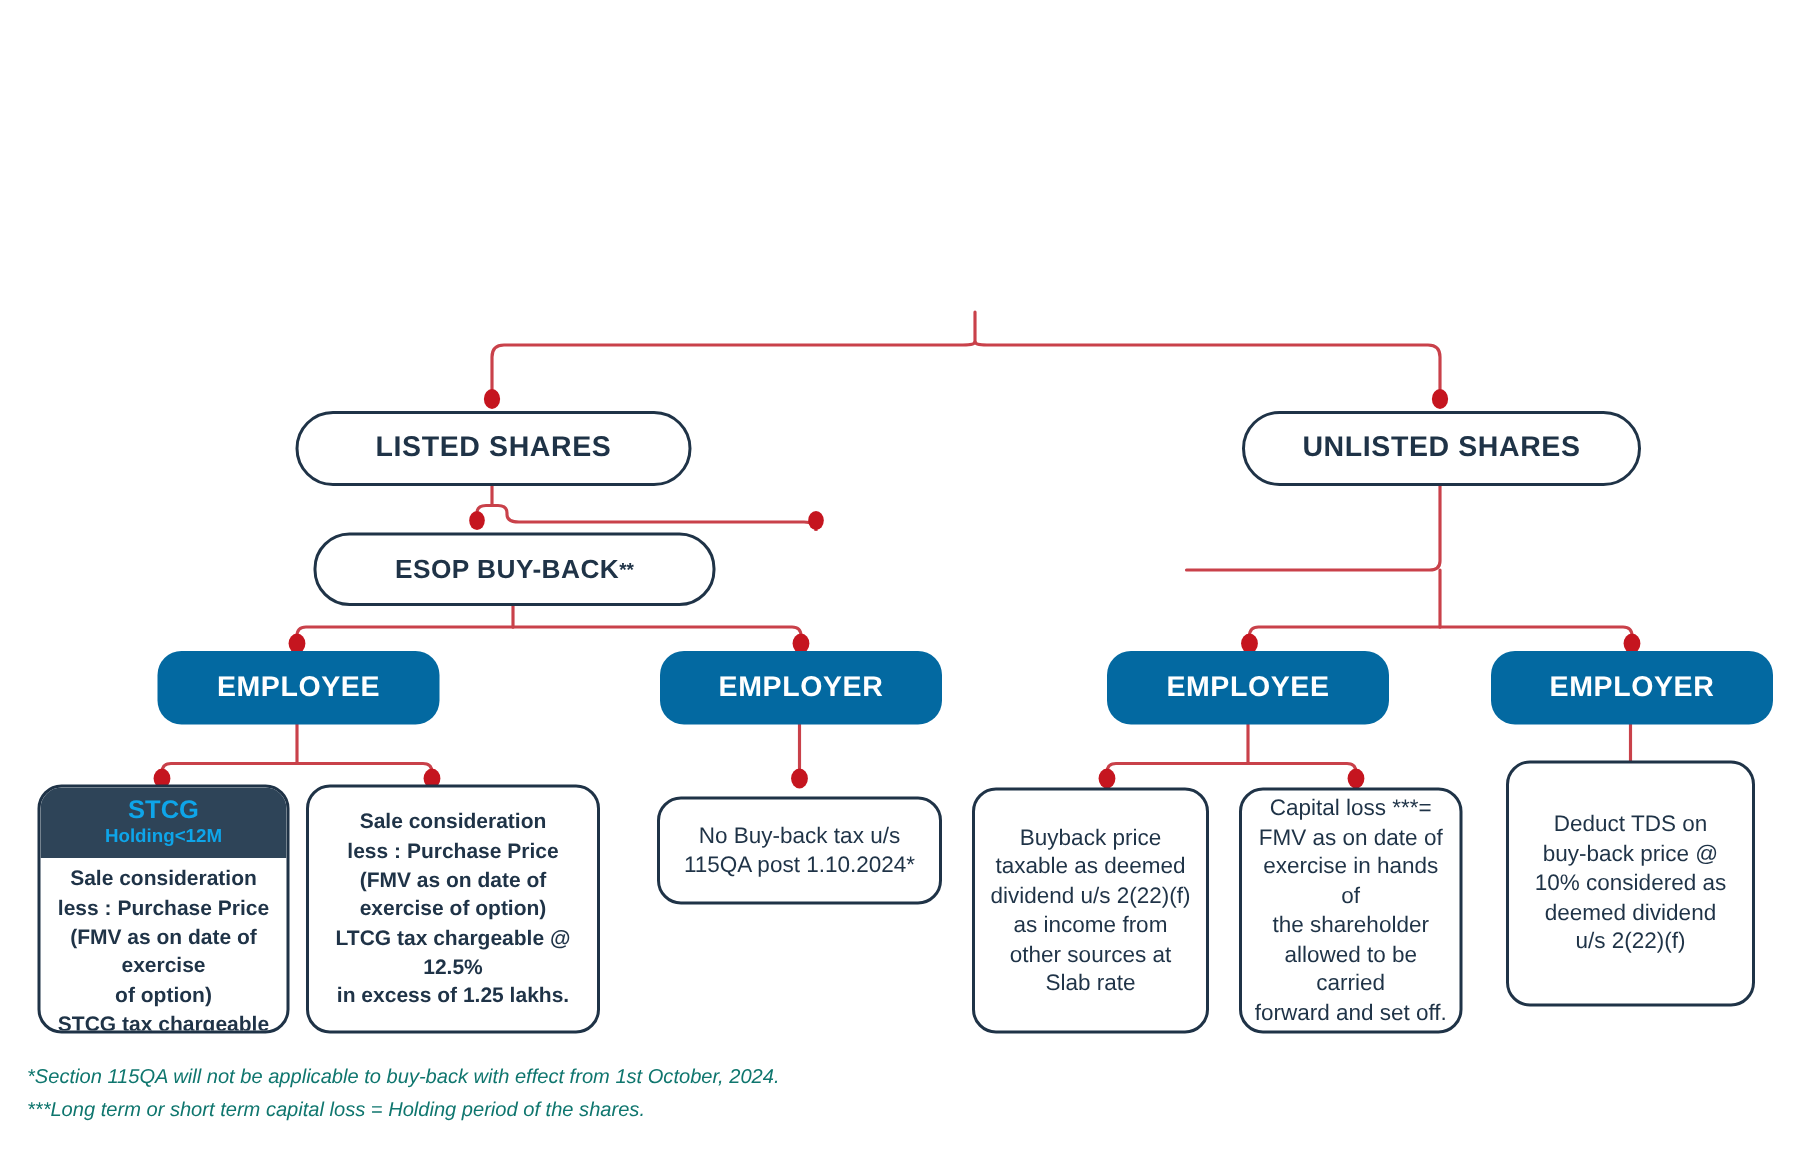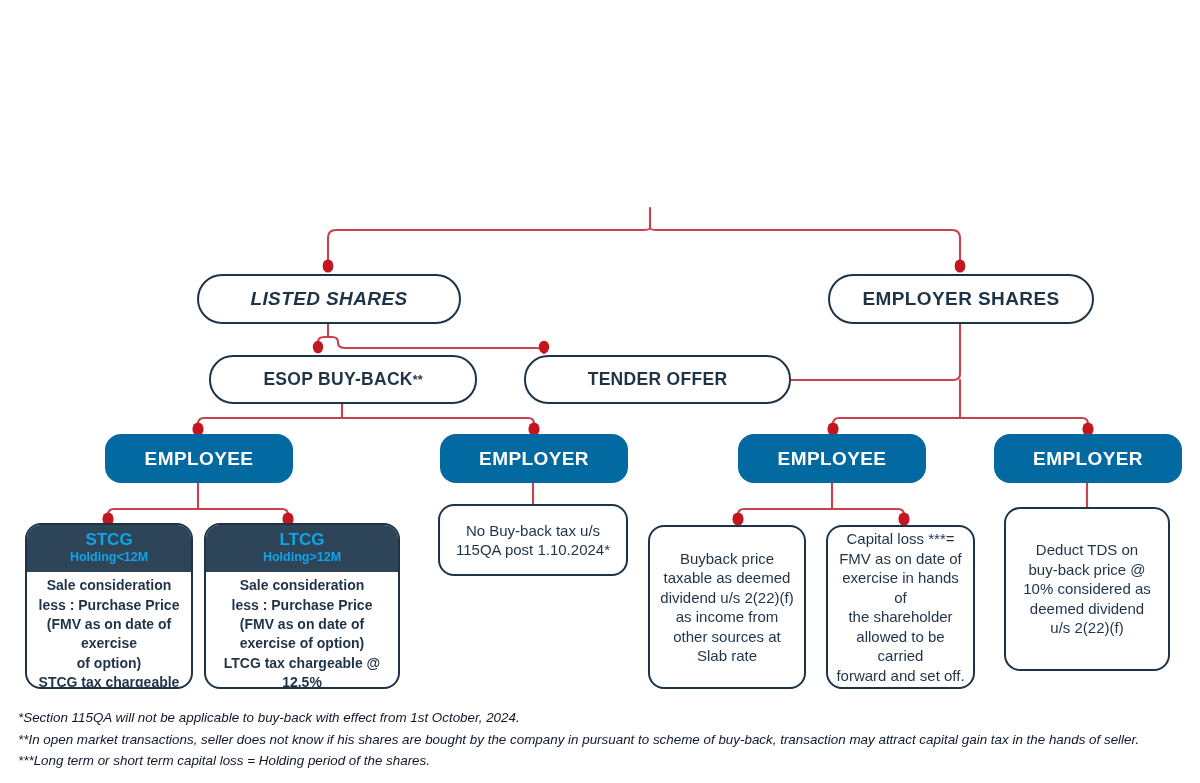--- a/index.html
+++ b/index.html
@@ -187,21 +187,21 @@
 
   
   #footnotes {
     position: absolute;
     left: 18px;
     top: 707px;
     width: 1170px;
     z-index: 6;
   }
   #footnotes .fn {
-    color: #0f172a;
+    color: #0f766e;
     font-style: italic;
     font-size: 13.4px;
     line-height: 1.62;
     white-space: pre;
   }
 </style>
 </head>
 <body>
 
 <div id="canvas">
@@ -254,36 +254,33 @@
       <ellipse cx="108" cy="519" rx="5.6" ry="6.6"></ellipse>
       <ellipse cx="288" cy="519" rx="5.6" ry="6.6"></ellipse>
       <ellipse cx="533" cy="519" rx="5.6" ry="6.6"></ellipse>
       <ellipse cx="738" cy="519" rx="5.6" ry="6.6"></ellipse>
       <ellipse cx="904" cy="519" rx="5.6" ry="6.6"></ellipse>
       <ellipse cx="1087" cy="519" rx="5.6" ry="6.6"></ellipse>
     </g>
   </svg>
 
 
-  <div class="node outline lvl1" style="left:197px; top:274px; width:264px; height:50px;font-style:italic;">
+  <div class="node outline lvl1" style="left:197px; top:274px; width:264px; height:50px;">
     <span>LISTED SHARES</span>
   </div>
 
   <div class="node outline lvl1" style="left:828px; top:274px; width:266px; height:50px;">
-    <span>EMPLOYER SHARES</span>
+    <span>UNLISTED SHARES</span>
   </div>
 
   <div class="node outline lvl2" style="left:209px; top:355px; width:268px; height:49px;">
     <span>ESOP BUY-BACK</span>
       <sup class="marks">**</sup>
   </div>
 
-  <div class="node outline lvl2" style="left:524px; top:355px; width:267px; height:49px;">
-    <span>TENDER OFFER</span>
-  </div>
 
   <div class="node filled role" style="left:105px; top:434px; width:188px; height:49px;">
     <span>EMPLOYEE</span>
   </div>
 
   <div class="node filled role" style="left:440px; top:434px; width:188px; height:49px;">
     <span>EMPLOYER</span>
   </div>
 
   <div class="node filled role" style="left:738px; top:434px; width:188px; height:49px;">
@@ -300,33 +297,29 @@
       <div class="t2">Holding&lt;12M</div>
     </div>
     <div class="body">Sale consideration
 less : Purchase Price
 (FMV as on date of exercise
 of option)
 STCG tax chargeable @ 20%</div>
   </div>
 
   <div class="leaf capgain" style="left:204px; top:523px; width:196px; height:166px;">
-    <div class="hdr">
-      <div class="t1">LTCG</div>
-      <div class="t2">Holding&gt;12M</div>
-    </div>
     <div class="body">Sale consideration
 less : Purchase Price
 (FMV as on date of
 exercise of option)
 LTCG tax chargeable @ 12.5%
 in excess of 1.25 lakhs.</div>
   </div>
 
-  <div class="leaf plain" style="left:438px; top:504px; width:190px; height:72px;">
+  <div class="leaf plain" style="left:438px; top:531px; width:190px; height:72px;">
     <div class="body">No Buy-back tax u/s
 115QA post 1.10.2024*</div>
   </div>
 
   <div class="leaf plain" style="left:648px; top:525px; width:158px; height:164px;">
     <div class="body">Buyback price
 taxable as deemed
 dividend u/s 2(22)(f)
 as income from
 other sources at
@@ -345,17 +338,16 @@
   <div class="leaf plain" style="left:1004px; top:507px; width:166px; height:164px;">
     <div class="body">Deduct TDS on
 buy-back price @
 10% considered as
 deemed dividend
 u/s 2(22)(f)</div>
   </div>
 
   <div id="footnotes">
     <div class="fn">*Section 115QA will not be applicable to buy-back with effect from 1st October, 2024.</div>
-    <div class="fn">**In open market transactions, seller does not know if his shares are bought by the company in pursuant to scheme of buy-back, transaction may attract capital gain tax in the hands of seller.</div>
     <div class="fn">***Long term or short term capital loss = Holding period of the shares.</div>
   </div>
 
 </div>
 
 </body></html>

